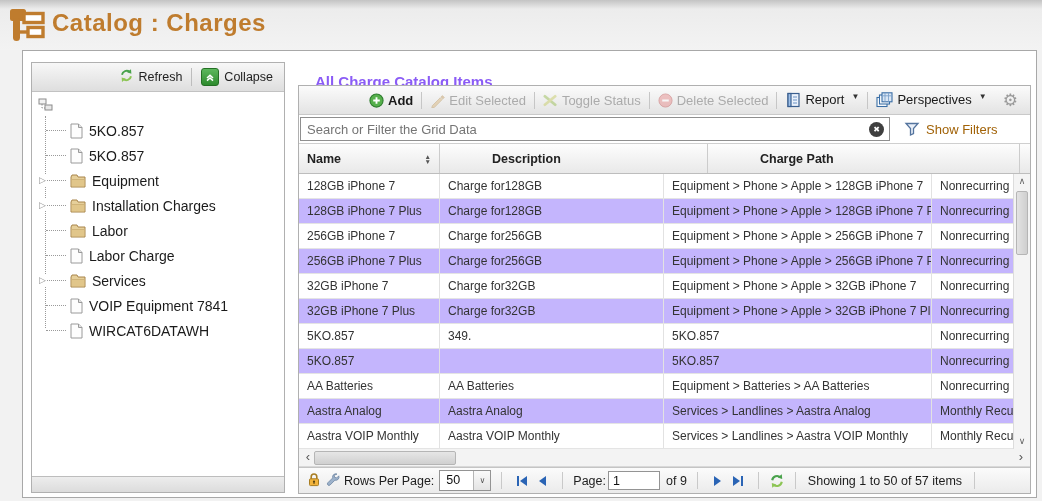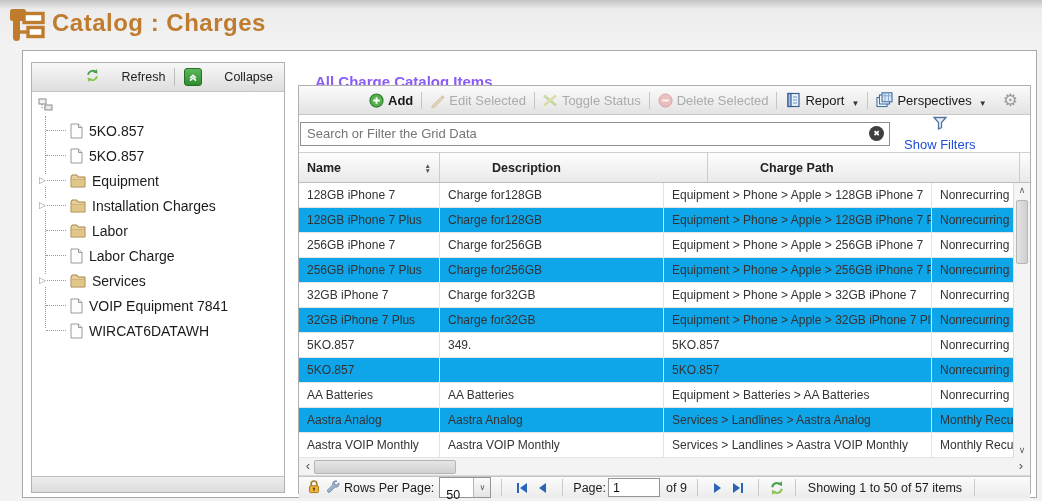--- a/index.html
+++ b/index.html
@@ -15,21 +15,21 @@
 
   
   .outer-panel{position:absolute;left:22px;top:50px;width:1013px;height:446px;
     background:#fff;border:1px solid #a8a8a8;}
 
   
   .sidebar{position:absolute;left:8px;top:11px;width:252px;height:429px;
     border:1px solid #b0b0b0;background:#fff;display:flex;flex-direction:column;}
   .sidebar-toolbar{height:28px;flex:0 0 28px;display:flex;align-items:center;justify-content:flex-end;
     padding-right:6px;background:linear-gradient(#f7f7f7,#dedede);border-bottom:1px solid #c2c2c2;}
-  .tb-btn{display:inline-flex;align-items:center;gap:22px;font-size:12.5px;color:#222;cursor:pointer;padding:2px 5px;}
+  .tb-btn{display:inline-flex;align-items:center;gap:5px;font-size:12.5px;color:#222;cursor:pointer;padding:2px 5px;}
   .tb-sep{width:1px;height:18px;background:#bdbdbd;margin:0 4px;}
   .collapse-chip{display:inline-flex;align-items:center;justify-content:center;width:16px;height:16px;
     border-radius:3px;background:linear-gradient(#5cb85c,#2e8b2e);border:1px solid #247024;
     color:#fff;font-size:8px;font-weight:bold;line-height:8px;}
   .tree{flex:1 1 auto;position:relative;padding:6px 4px 0 6px;overflow:hidden;}
   .tree-vline{position:absolute;left:13px;top:24px;height:212px;border-left:1px dotted #9a9a9a;}
   .tree-root{position:relative;height:20px;}
   .tree-item{position:relative;height:25px;display:flex;align-items:center;padding-left:32px;cursor:pointer;}
   .tree-item::before{content:"";position:absolute;left:8px;top:12px;width:20px;border-top:1px dotted #9a9a9a;}
   .expander{position:absolute;left:0px;top:6px;font-size:9px;color:#8f8f8f;background:#fff;padding:1px;z-index:2;}
@@ -37,48 +37,48 @@
   .tree-label{font-size:14px;color:#1b1b1b;white-space:nowrap;}
   .sidebar-footer{flex:0 0 15px;background:linear-gradient(#ededed,#dcdcdc);border-top:1px solid #bdbdbd;}
 
   
   .grid-title{position:absolute;left:276px;top:6px;margin:16px;font-size:15px;font-weight:bold;color:#8b5cf6;}
   .grid-panel{position:absolute;left:275px;top:34px;width:731px;height:407px;border:1px solid #b0b0b0;
     background:#fff;display:flex;flex-direction:column;}
 
   .grid-toolbar{flex:0 0 28px;display:flex;align-items:center;justify-content:flex-end;
     background:linear-gradient(#fbfbfb,#e3e3e3);border-bottom:1px solid #c9c9c9;padding-right:6px;font-size:13px;}
-  .gbtn{display:inline-flex;align-items:flex-end;gap:4px;padding:0 6px;color:#1a1a1a;cursor:pointer;white-space:nowrap;}
+  .gbtn{display:inline-flex;align-items:flex-start;gap:4px;padding:0 6px;color:#1a1a1a;cursor:pointer;white-space:nowrap;}
   .gbtn.add-strong{font-weight:bold;}
   .gbtn.disabled{color:#ababab;cursor:default;}
   .gsep{width:1px;height:17px;background:#c6c6c6;margin:0 2px;}
   .caret{font-size:8px;color:#333;margin-left:3px;}
   .gear{font-size:17px;color:#9a9a9a;margin:0 6px 0 10px;cursor:pointer;line-height:1;}
 
   .search-row{flex:0 0 28px;display:flex;align-items:center;background:#fff;border-bottom:1px solid #cfcfcf;}
   .search-box{display:flex;align-items:center;width:590px;height:24px;margin-left:1px;
     border:1px solid #8f8f8f;background:#fff;box-sizing:border-box;}
   .search-box input{flex:1;border:none;outline:none;font-size:13px;color:#ec4899;padding:0 6px;
     font-family:"Liberation Sans","DejaVu Sans",sans-serif;background:transparent;}
   .search-box input::placeholder{color:#757575;opacity:1;}
   .clear-btn{flex:0 0 15px;width:15px;height:15px;margin-right:5px;border-radius:50%;background:#3f3f3f;
     color:#fff;font-size:8px;line-height:15px;text-align:center;cursor:pointer;}
-  .show-filters{display:inline-flex;align-items:center;gap:6px;margin-left:14px;font-size:13px;color:#1d4ed8;cursor:pointer;flex-direction:column;}
+  .show-filters{display:inline-flex;align-items:center;gap:6px;margin-left:14px;font-size:13px;color:#a16207;cursor:pointer;}
 
   .thead{flex:0 0 29px;display:grid;grid-template-columns:141px 224px 268px 1fr;
     background:linear-gradient(#fdfdfd,#e9e9e9);border-bottom:1px solid #bdbdbd;gap:44px;}
   .hcell{display:flex;align-items:center;justify-content:space-between;padding:0 8px;
     font-size:12.5px;font-weight:bold;color:#222;border-right:1px solid #cccccc;overflow:hidden;}
   .hcell:last-child{border-right:none;}
   .sort{display:flex;flex-direction:column;line-height:5px;font-size:6.5px;color:#555;cursor:pointer;}
 
   .tbody{flex:0 0 275px;position:relative;background:#fff;overflow:hidden;}
   .trow{display:grid;grid-template-columns:141px 224px 268px 1fr;height:25px;margin-right:0;
     background:#fff;border-bottom:1px solid #e4e4e4;box-sizing:border-box;cursor:pointer;}
-  .trow.alt{background:#0ea5e9;}
+  .trow.alt{background:#c4b5fd;}
   .tcell{font-size:12px;color:#333;line-height:24px;padding:0 8px;white-space:nowrap;overflow:hidden;
     border-right:1px solid #e2e2e2;}
   .tcell:last-child{border-right:none;}
 
   .vscroll{position:absolute;right:0;top:0;bottom:0;width:17px;background:#f4f4f4;border-left:1px solid #dcdcdc;box-sizing:border-box;}
   .vs-arrow{height:15px;text-align:center;font-size:9px;color:#606060;line-height:15px;cursor:pointer;}
   .vs-arrow.down{position:absolute;bottom:0;left:0;right:0;}
   .vs-thumb{position:absolute;left:2px;right:2px;top:17px;height:62px;background:linear-gradient(90deg,#e3e3e3,#cfcfcf);
     border:1px solid #b5b5b5;border-radius:2px;cursor:pointer;}
 
@@ -86,21 +86,21 @@
   .hs-arrow{position:absolute;top:0;width:14px;height:17px;text-align:center;font-size:13px;line-height:15px;color:#555;cursor:pointer;}
   .hs-arrow.left{left:2px;}
   .hs-arrow.right{right:2px;}
   .hs-thumb{position:absolute;left:15px;top:2px;width:140px;height:12px;background:linear-gradient(#e6e6e6,#d0d0d0);
     border:1px solid #b5b5b5;border-radius:2px;cursor:pointer;}
 
   .grid-footer{flex:1 1 auto;display:flex;align-items:center;background:linear-gradient(#fbfbfb,#ebebeb);
     border-top:1px solid #c4c4c4;padding:0 8px;font-size:12.5px;color:#1d1d1d;}
   .fsep{width:1px;height:17px;background:#c9c9c9;margin:0 10px;}
   .combo{display:inline-flex;align-items:stretch;width:52px;height:21px;border:1px solid #949494;background:#fff;margin-left:5px;box-sizing:border-box;}
-  .combo-val{flex:1;font-size:12.5px;line-height:19px;padding-left:6px;color:#111;margin-top:8px;}
+  .combo-val{flex:1;font-size:12.5px;line-height:19px;padding-left:6px;color:#111;}
   .combo-btn{flex:0 0 16px;border-left:1px solid #b5b5b5;background:linear-gradient(#fafafa,#e4e4e4);
     text-align:center;font-size:8px;line-height:19px;color:#555;cursor:pointer;}
   .page-input{width:42px;height:17px;border:1px solid #949494;font-size:12.5px;padding:0 4px;margin:0 6px 0 2px;
     font-family:"Liberation Sans","DejaVu Sans",sans-serif;color:#111;}
   .nav-btn{display:inline-flex;margin:0 4px;cursor:pointer;}
   .icon-gap{margin-right:4px;}
   .status-text{margin:0 2px;}
 </style>
 </head>
 <body>

